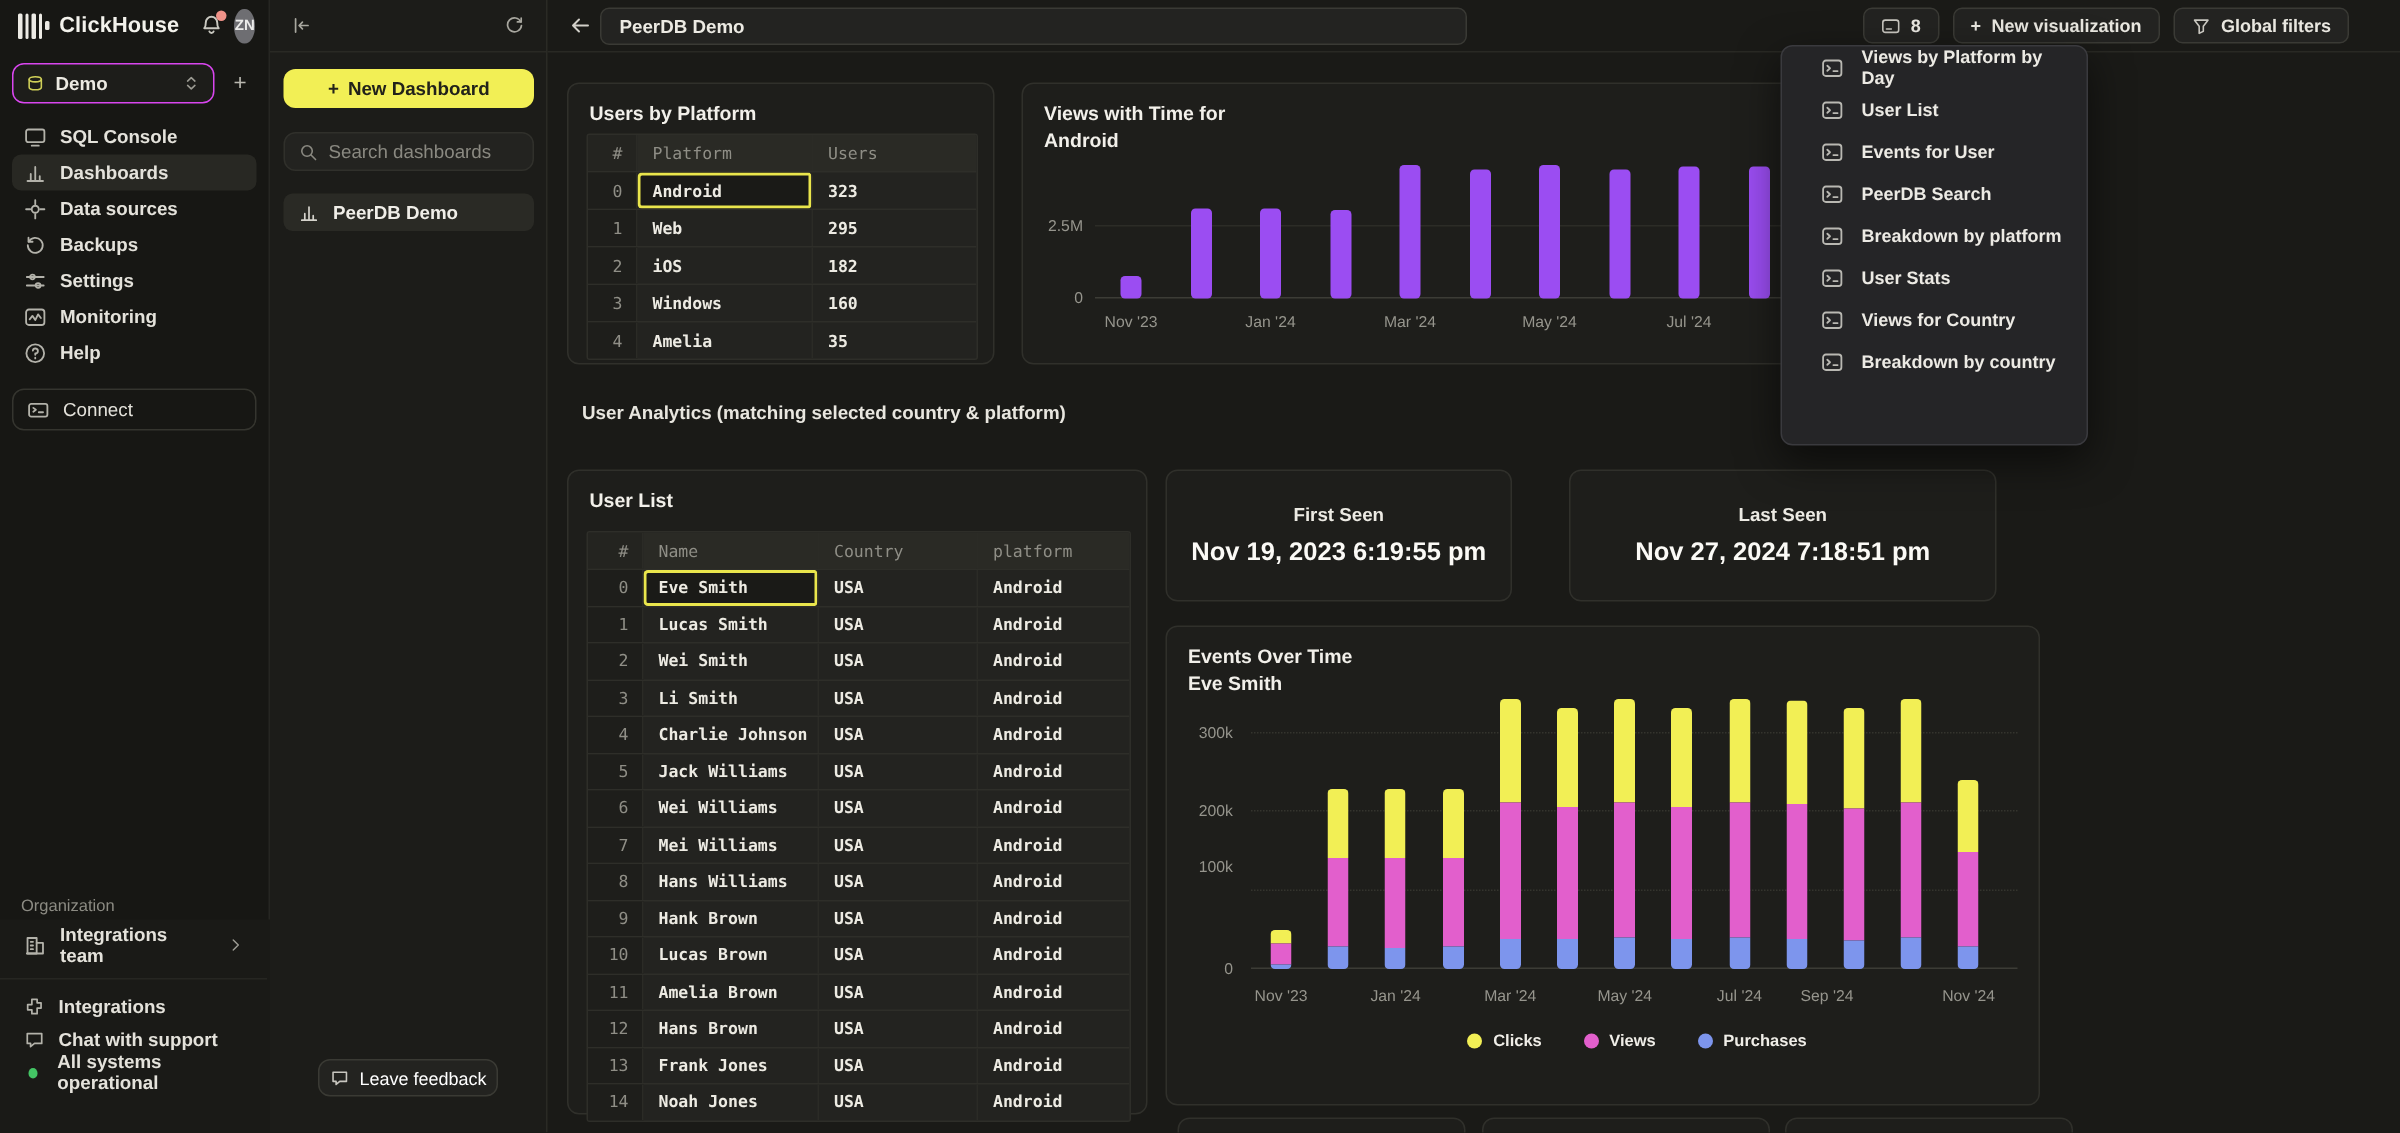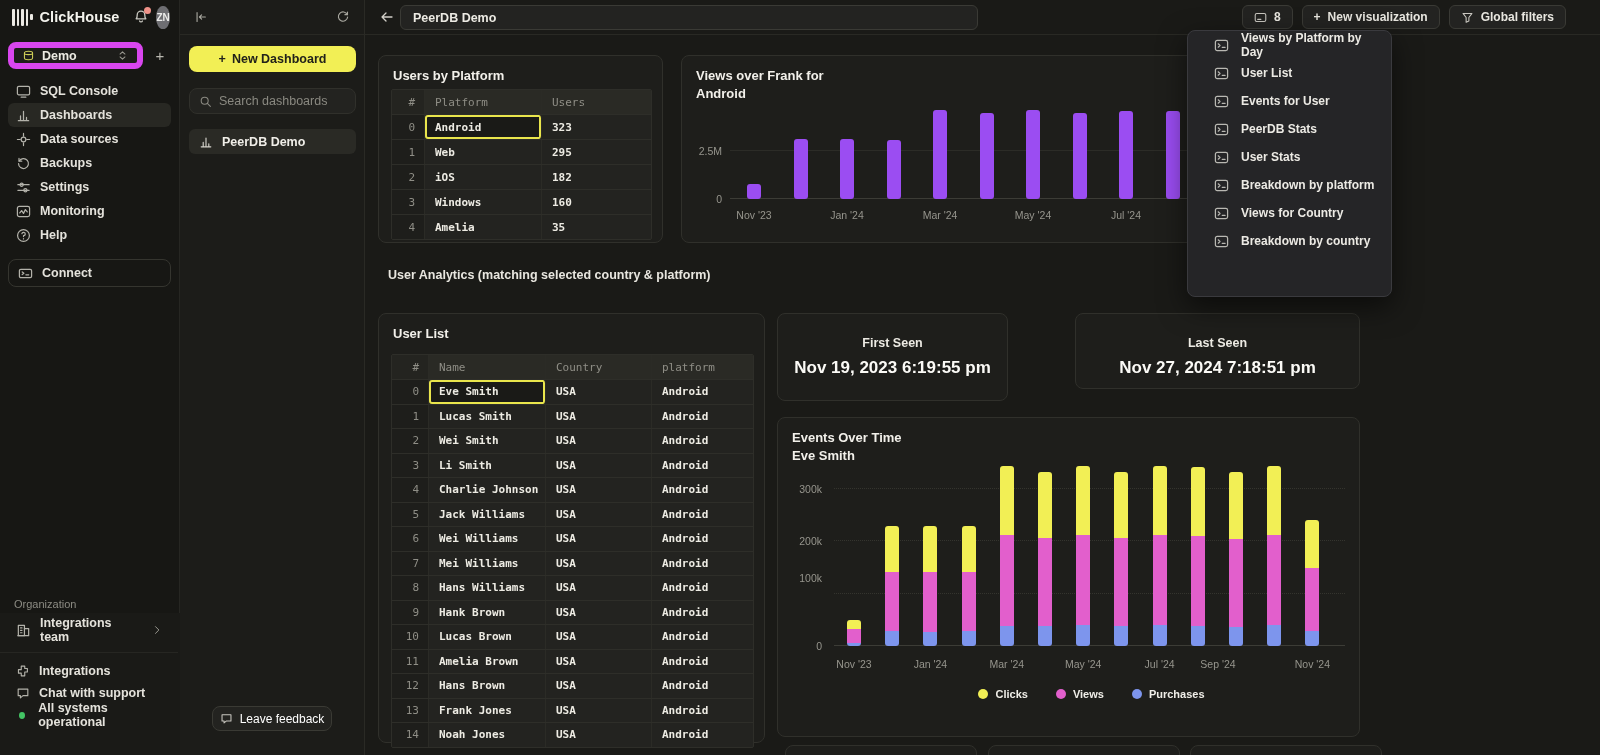--- a/index.html
+++ b/index.html
@@ -13,29 +13,29 @@
 .brand-row{display:flex;align-items:center;gap:7px;padding:8px 10px 8px 12px;height:34px}
 .logo{display:flex;align-items:center;gap:2px;height:17px}
 .logo i{display:block;width:2.5px;height:17px;background:#eceae4;border-radius:1px}
 .logo i.dot{height:6px;align-self:center}
 .brand-text{font-size:14.5px;font-weight:700;color:#f3f2ec;letter-spacing:.1px}
 .brand-spacer{flex:1}
 .bell{position:relative;width:16px;height:16px;color:#c9c8c0}
 .bell .ndot{position:absolute;top:-2px;right:-2px;width:7px;height:7px;border-radius:50%}
 .avatar{width:23px;height:23px;border-radius:50%;background:#6e6e72;color:#ececea;font-size:10px;font-weight:700;display:flex;align-items:center;justify-content:center}
 .ws-row{display:flex;align-items:center;gap:8px;padding:8px 10px 6px 8px}
-.ws-select{flex:1;display:flex;align-items:center;gap:7px;height:27px;padding:0 8px;border:6px solid #d946ef;border-radius:8px;background:#1d1d1a;font-size:12.5px;font-weight:700;color:#eceae2}
+.ws-select{flex:1;display:flex;align-items:center;gap:7px;height:27px;padding:0 8px;border:1px solid #d946ef;border-radius:8px;background:#1d1d1a;font-size:12.5px;font-weight:700;color:#eceae2}
 .ws-select .icn{width:13px;height:13px;color:#cfcf58}
 .ws-select .ud{margin-left:auto;width:13px;height:13px;color:#9b9a92}
 .ws-add{width:18px;height:18px;color:#b9b8b0;font-size:15px;display:flex;align-items:center;justify-content:center}
 nav{padding:4px 8px}
 .nav-item{display:flex;align-items:center;gap:9px;height:24px;padding:0 8px;border-radius:6px;font-size:12.5px;font-weight:600;color:#e4e2db}
 .nav-item .icn{width:15px;height:15px;color:#b3b2aa}
 .nav-item.active{background:#28282300;background:#282823}
-.connect{display:flex;align-items:center;gap:9px;height:28px;margin:8px 8px 12px;padding:0 9px;border:1px solid #35352f;border-radius:8px;font-size:12.5px;font-weight:700;color:#e4e2db}
+.connect{display:flex;align-items:center;gap:9px;height:28px;margin:8px 8px 12px;padding:0 9px;border:1px solid #35352f;border-radius:8px;font-size:12.5px;font-weight:400;color:#e4e2db}
 .connect .icn{width:15px;height:15px;color:#b3b2aa}
 .org-label{position:absolute;left:14px;top:598px;font-size:11px;color:#8c8b83}
 .team-row{position:absolute;left:8px;right:8px;top:617px;display:flex;align-items:center;gap:9px;height:26px;padding:0 8px;border-radius:6px;font-size:12.5px;font-weight:600;color:#e4e2db}
 .team-row .icn{width:15px;height:15px;color:#b3b2aa}
 .team-row .chev{margin-left:auto;width:12px;height:12px;color:#9b9a92}
 .sb-divider{position:absolute;left:0;right:1px;top:652px;border-top:1px solid #262622}
 #sb-footer{position:absolute;left:8px;right:8px;top:660px}
 .foot-item{display:flex;align-items:center;gap:9px;height:22px;padding:0 8px;font-size:12.5px;font-weight:600;color:#e4e2db}
 .foot-item .icn{width:14px;height:14px;color:#b3b2aa}
 .status-dot{width:7px;height:7px;border-radius:50%;margin:0 4px 0 3px}
@@ -373,21 +373,21 @@
         <div class="tr body">
           <div class="td num">4</div>
           <div class="td">Amelia</div>
           <div class="td">35</div>
         </div>
       </div>
   </div>
 
   <div class="card" style="left:316px;top:55px;width:709px;height:188px">
     <div class="card-title">
-      <div>Views over Frank for</div>
+      <div>Views with Time for</div>
       <div>Android</div>
     </div>
     <div class="plot" id="views-plot">
         <div class="grid axis" style="left: 48px; right: 12px; bottom: 43px;"></div>
         <div class="ylab" style="left: 0px; bottom: 37px;">0</div>
         <div class="grid" style="left: 48px; right: 12px; bottom: 91px;"></div>
         <div class="ylab" style="left: 0px; bottom: 85px;">2.5M</div>
         <div class="vbar" style="left: 65px; bottom: 43px; width: 14px; height: 14.976px; background: rgb(155, 77, 242);"></div>
         <div class="xlab" style="left: 41px; bottom: 21px;">Nov '23</div>
         <div class="vbar" style="left: 111.5px; bottom: 43px; width: 14px; height: 59.52px; background: rgb(155, 77, 242);"></div>
@@ -507,21 +507,21 @@
           <div class="td">USA</div>
           <div class="td">Android</div>
         </div>
       </div>
   </div>
 
   <div class="card" style="left:412px;top:313px;width:231px;height:88px">
     <div class="stat-label">First Seen</div>
     <div class="stat-value">Nov 19, 2023 6:19:55 pm</div>
   </div>
-  <div class="card" style="left:710px;top:313px;width:285px;height:76px">
+  <div class="card" style="left:681px;top:313px;width:285px;height:88px">
     <div class="stat-label">Last Seen</div>
     <div class="stat-value">Nov 27, 2024 7:18:51 pm</div>
   </div>
 
   <div class="card" style="left:412px;top:417px;width:583px;height:320px">
     <div class="card-title">
       <div>Events Over Time</div>
       <div>Eve Smith</div>
     </div>
     <div class="plot" id="events-plot">
@@ -656,39 +656,39 @@
         </span>
         <span>Events for User</span>
       </div>
       <div class="q-item">
         <span class="icn">
           <svg viewBox="0 0 16 16">
             <rect x="1.5" y="2.5" width="13" height="11" rx="2"></rect>
             <path d="M4.5 6.2l1.9 1.8-1.9 1.8M8.8 10h3"></path>
           </svg>
         </span>
-        <span>PeerDB Stats</span>
+        <span>PeerDB Search</span>
       </div>
       <div class="q-item">
         <span class="icn">
           <svg viewBox="0 0 16 16">
             <rect x="1.5" y="2.5" width="13" height="11" rx="2"></rect>
             <path d="M4.5 6.2l1.9 1.8-1.9 1.8M8.8 10h3"></path>
           </svg>
         </span>
+        <span>Breakdown by platform</span>
+      </div>
+      <div class="q-item">
+        <span class="icn">
+          <svg viewBox="0 0 16 16">
+            <rect x="1.5" y="2.5" width="13" height="11" rx="2"></rect>
+            <path d="M4.5 6.2l1.9 1.8-1.9 1.8M8.8 10h3"></path>
+          </svg>
+        </span>
         <span>User Stats</span>
-      </div>
-      <div class="q-item">
-        <span class="icn">
-          <svg viewBox="0 0 16 16">
-            <rect x="1.5" y="2.5" width="13" height="11" rx="2"></rect>
-            <path d="M4.5 6.2l1.9 1.8-1.9 1.8M8.8 10h3"></path>
-          </svg>
-        </span>
-        <span>Breakdown by platform</span>
       </div>
       <div class="q-item">
         <span class="icn">
           <svg viewBox="0 0 16 16">
             <rect x="1.5" y="2.5" width="13" height="11" rx="2"></rect>
             <path d="M4.5 6.2l1.9 1.8-1.9 1.8M8.8 10h3"></path>
           </svg>
         </span>
         <span>Views for Country</span>
       </div>

